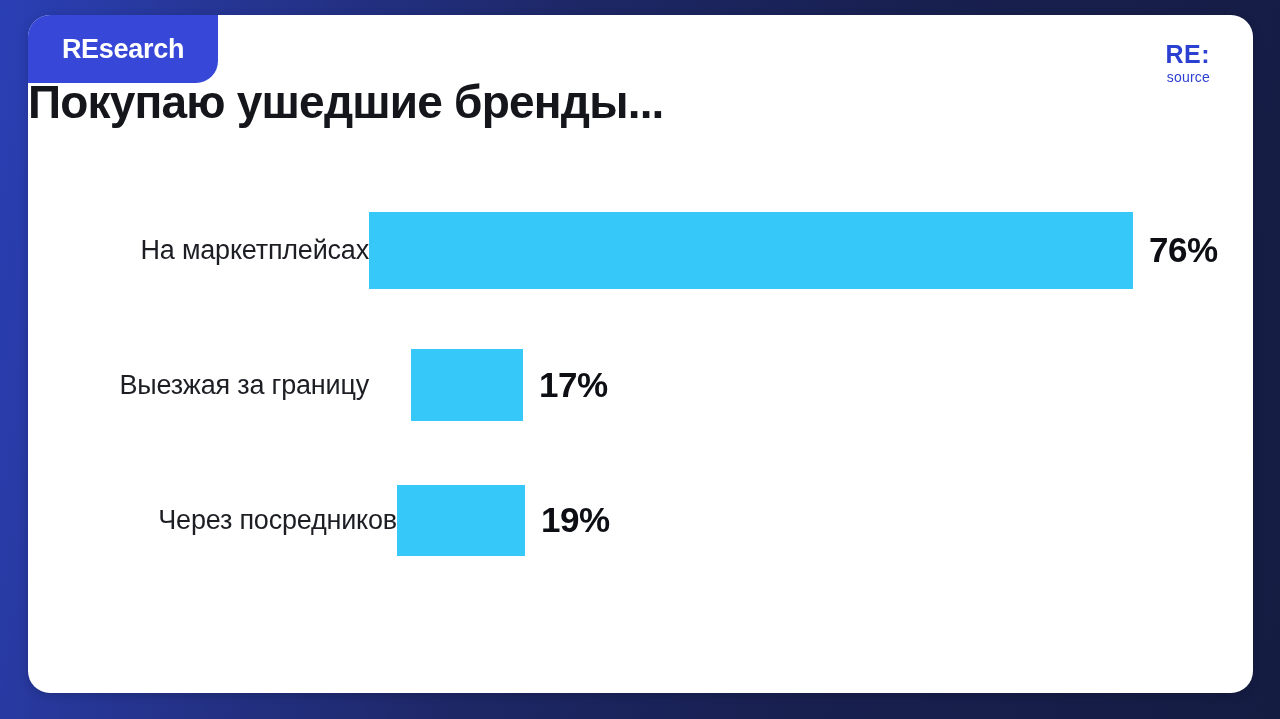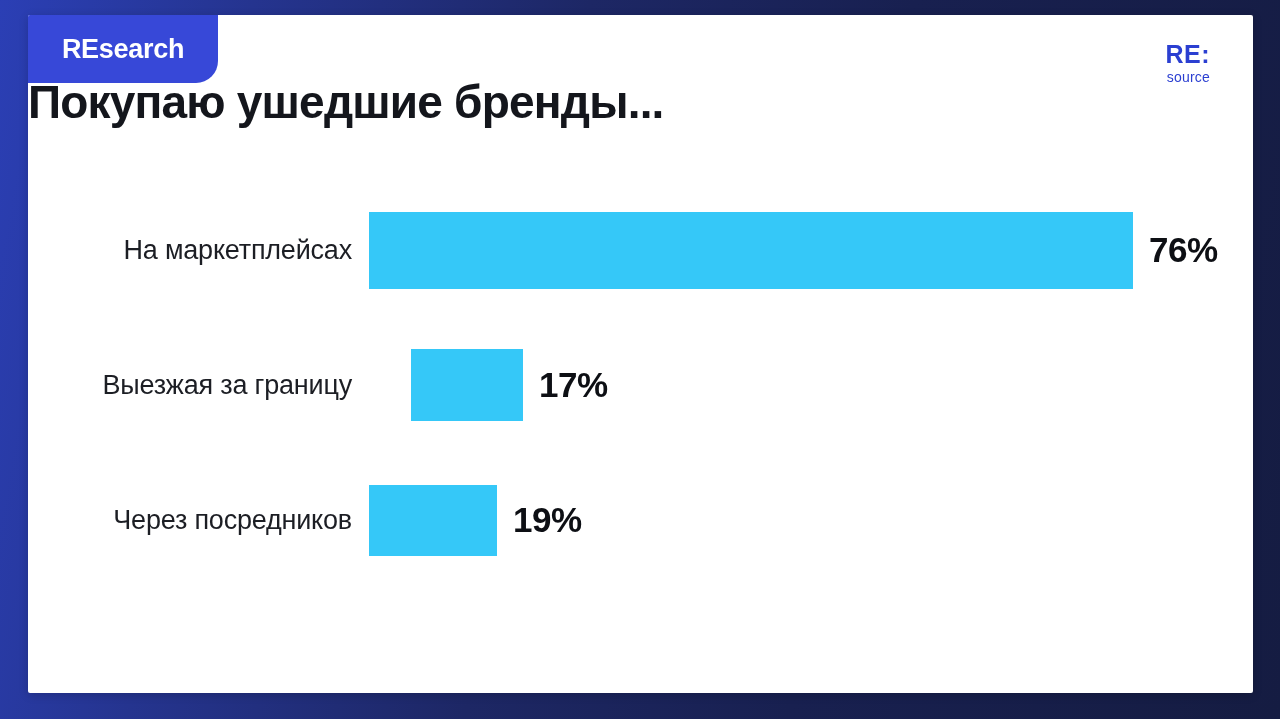--- a/index.html
+++ b/index.html
@@ -23,21 +23,21 @@
   }
 
   
   .card {
     position: absolute;
     left: 28px;
     top: 15px;
     width: 1225px;
     height: 678px;
     background: #ffffff;
-    border-radius: 2px;
+    border-radius: 22px;
     box-shadow: 0 2px 10px rgba(0,0,0,0.18);
     overflow: hidden;
   }
 
   
   .badge {
     position: absolute;
     left: 0;
     top: 0;
     width: 190px;
@@ -110,26 +110,25 @@
   .bar-row {
     position: absolute;
     left: 0;
     width: 100%;
     height: 80px;
     display: flex;
     align-items: center;
   }
   .bar-row.r0 { top: 30px; }
   .bar-row.r1 { top: 165px; gap: 42px; }
-  .bar-row.r2 { top: 300px; }
+  .bar-row.r2 { top: 300px; margin-left: 28px; }
 
   .bar-label {
     width: 341px;
     text-align: right;
-    padding-right: 17px;
     box-sizing: border-box;
     color: #1c1e24;
     font-size: 27px;
     font-weight: normal;
     letter-spacing: -0.2px;
     white-space: nowrap;
   }
 
   .bar-wrap {
     display: flex;

